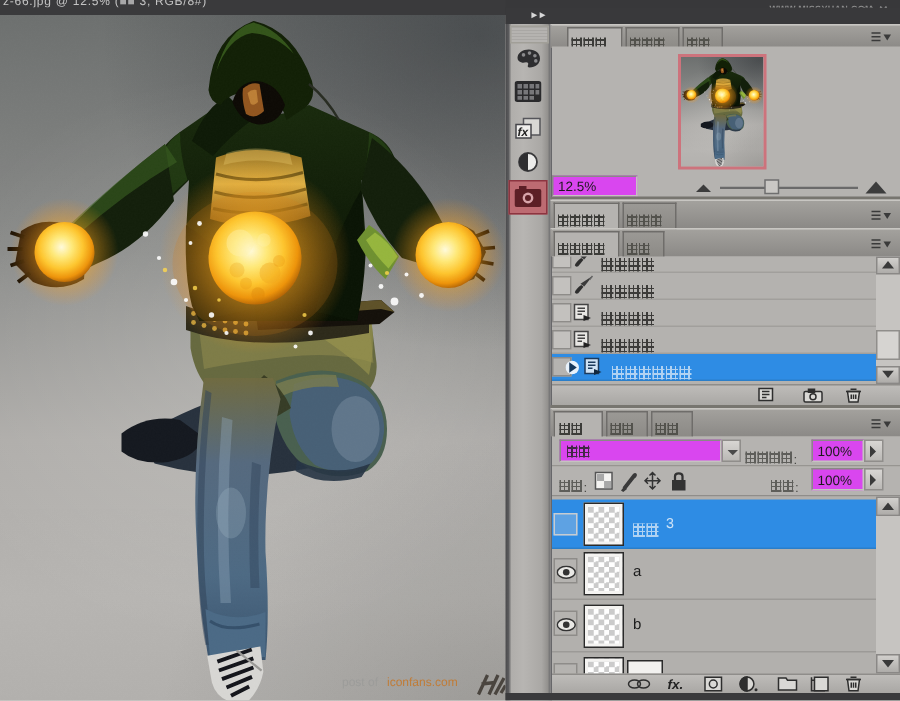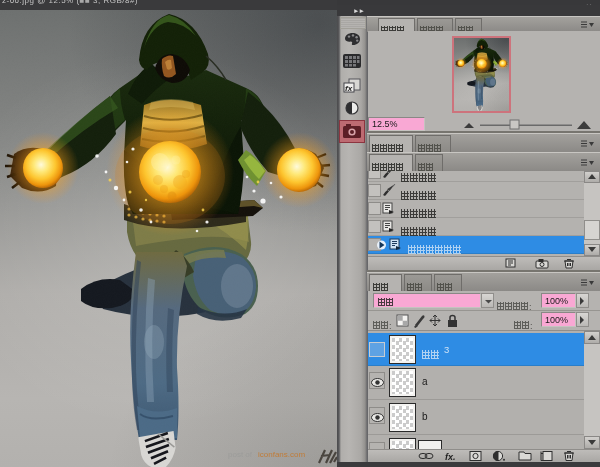--- a/index.html
+++ b/index.html
@@ -12,21 +12,21 @@
   repeating-linear-gradient(0deg,var(--k,#222220) 0 1px,transparent 1px 3px),
   repeating-linear-gradient(90deg,var(--k,#222220) 0 1px,transparent 1px 3px);
  opacity:.82;}
 .c.sm{width:7px;height:8px;}
 
 .tabrow{position:absolute;left:367px;width:233px;height:16px;
  background:linear-gradient(#a3a19d,#8b8986);border-top:1px solid #c8c6c2;box-sizing:border-box;}
 .tab{position:absolute;top:1px;height:15px;box-sizing:border-box;border:1px solid #6f6d6a;border-bottom:none;
  background:linear-gradient(#9b9995,#8b8985);}
 .tab.on{background:#b5b3b0;}
-.fieldw{position:absolute;background:#f9a8d4;border:1px solid #8a8886;border-right-color:#c5c3c0;border-bottom-color:#c5c3c0;box-sizing:border-box;color:#1a1a1a;}
+.fieldw{position:absolute;background:#d946ef;border:1px solid #8a8886;border-right-color:#c5c3c0;border-bottom-color:#c5c3c0;box-sizing:border-box;color:#1a1a1a;}
 .spin{position:absolute;width:13px;background:linear-gradient(#d8d6d3,#bab8b5);border:1px solid #908e8b;box-sizing:border-box;}
 .hrow{position:absolute;left:0;width:216px;height:18px;border-bottom:1px solid #a19f9c;box-sizing:border-box;}
 .hrow.sel{background:#2e8ce4;border-bottom-color:#2a7ec9;}
 .hwell{position:absolute;left:0;top:2px;width:13px;height:13px;background:#c3c1be;border:1px solid #8e8c89;box-sizing:border-box;}
 .hic{position:absolute;left:13px;top:1px;}
 .hzh{position:absolute;left:33px;top:4px;}
 .lrow{position:absolute;left:0;width:216px;border-bottom:1px solid #9c9a97;box-sizing:border-box;}
 .lrow.sel{background:#2e8ce4;border-bottom-color:#2a7ec9;}
 .lwell{position:absolute;left:1px;top:6px;width:16px;height:17px;background:#b5b3b0;border:1px solid #8e8c89;box-sizing:border-box;}
 .lthumb{position:absolute;left:21px;top:2px;width:27px;height:29px;background:#f4f3f1;border:1px solid #2a2a2a;box-sizing:border-box;background-image:conic-gradient(#fff 25%,#cbcbcb 0 50%,#fff 0 75%,#cbcbcb 0);background-size:7px 7px;background-position:2px 2px;box-shadow:inset 0 0 0 2px #f4f3f1;}

